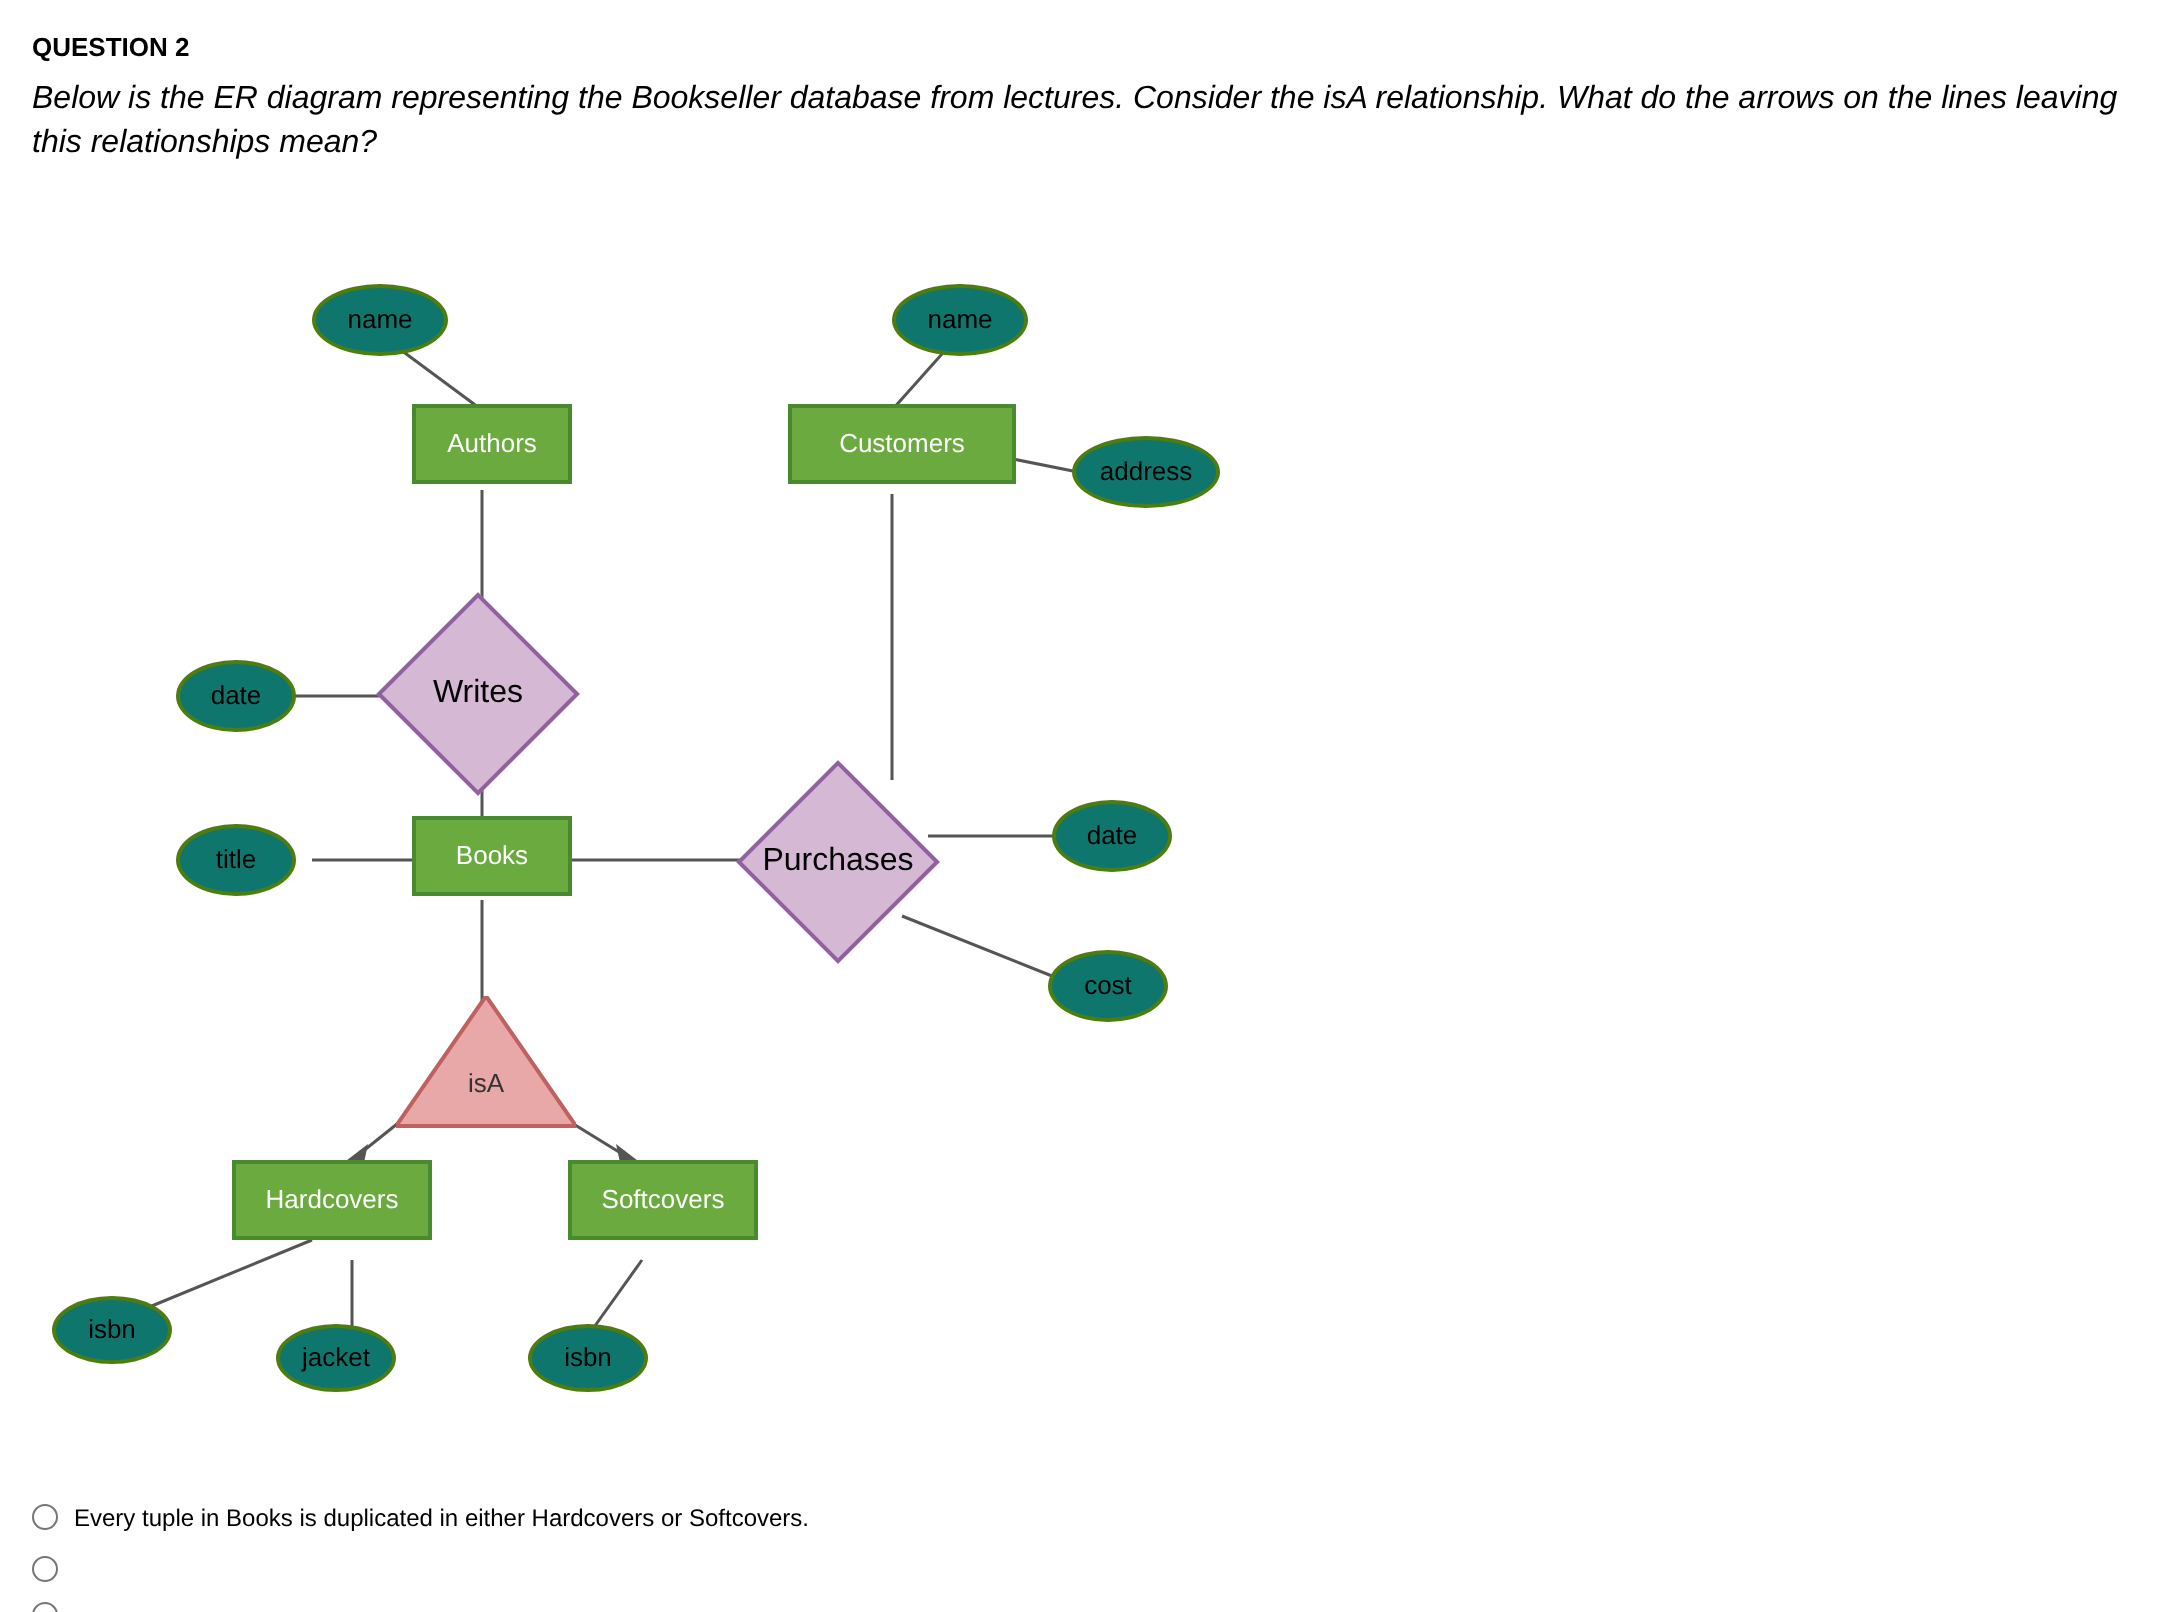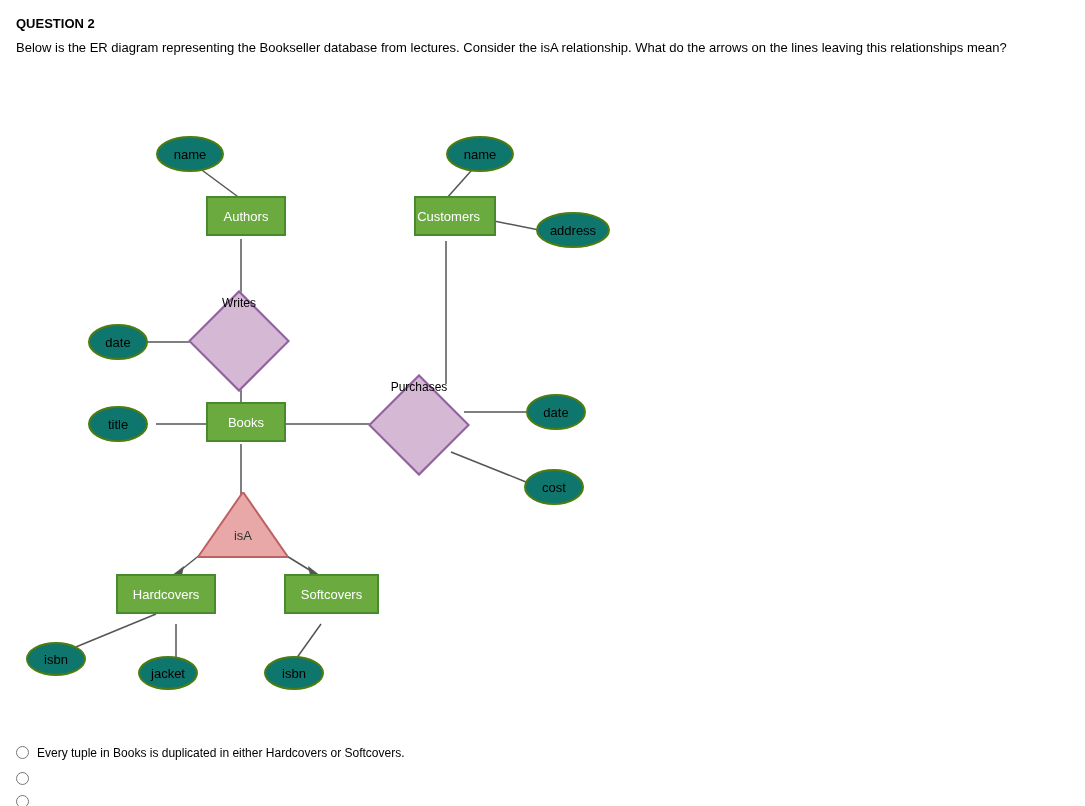--- a/index.html
+++ b/index.html
@@ -1,19 +1,19 @@
 <!DOCTYPE html>
 <html><head>
   <meta charset="utf-8">
   <style>
     * { box-sizing: border-box; margin: 0; padding: 0; }
     body { font-family: Arial, sans-serif; font-size: 13px; background: #fff; color: #000; padding: 16px; }
     
     .question-title { font-weight: bold; font-size: 13px; margin-bottom: 8px; }
-    .question-desc { font-size: 13px; margin-bottom: 27px; line-height: 1.4; }
+    .question-desc { font-size: 16px; margin-bottom: 6px; line-height: 1.4; font-style: italic; }
     
     .diagram-container {
       position: relative;
       width: 680px;
       height: 640px;
       margin-bottom: 20px;
     }
     
     
     .diagram-svg {
@@ -61,23 +61,23 @@
       background: #c8a0c8;
       border: 2px solid #9060a0;
       transform: rotate(45deg);
       position: absolute;
       top: 9px; left: 9px;
     }
     .diamond-label {
       position: absolute;
       top: 0; left: 0; right: 0; bottom: 0;
       display: flex;
-      align-items: flex-start;
+      align-items: center;
       justify-content: center;
-      font-size: 12px;
+      font-size: 16px;
       z-index: 1;
     }
     
     
     .isa-node {
       width: 90px;
       height: 70px;
       background: transparent;
     }
     
@@ -147,21 +147,21 @@
   </div>
 
   <div class="node rect-node" style="left:190px; top:112px; width:80px; height:40px;">
     <span>Authors</span>
   </div>
 
   <div class="node oval-node" style="left:430px; top:52px; width:68px; height:36px;">
     <span>name</span>
   </div>
 
-  <div class="node rect-node" style="left:398px; top:112px; width:82px; height:40px;justify-content:flex-end;">
+  <div class="node rect-node" style="left:378px; top:112px; width:114px; height:40px;">
     <span>Customers</span>
   </div>
 
   <div class="node oval-node" style="left:520px; top:128px; width:74px; height:36px;">
     <span>address</span>
   </div>
 
   <div class="node oval-node" style="left:72px; top:240px; width:60px; height:36px;">
     <span>date</span>
   </div>

